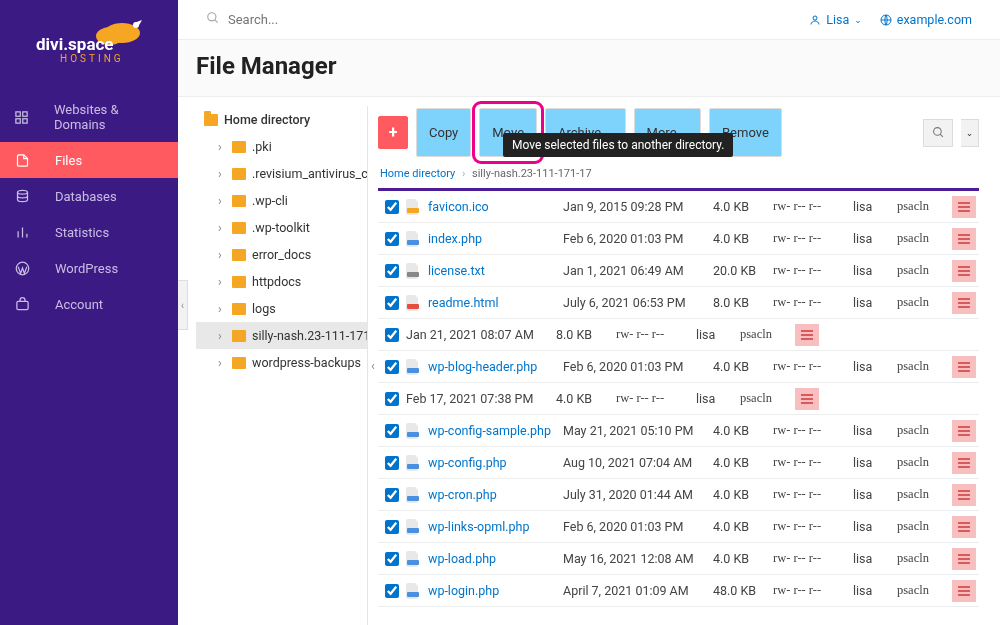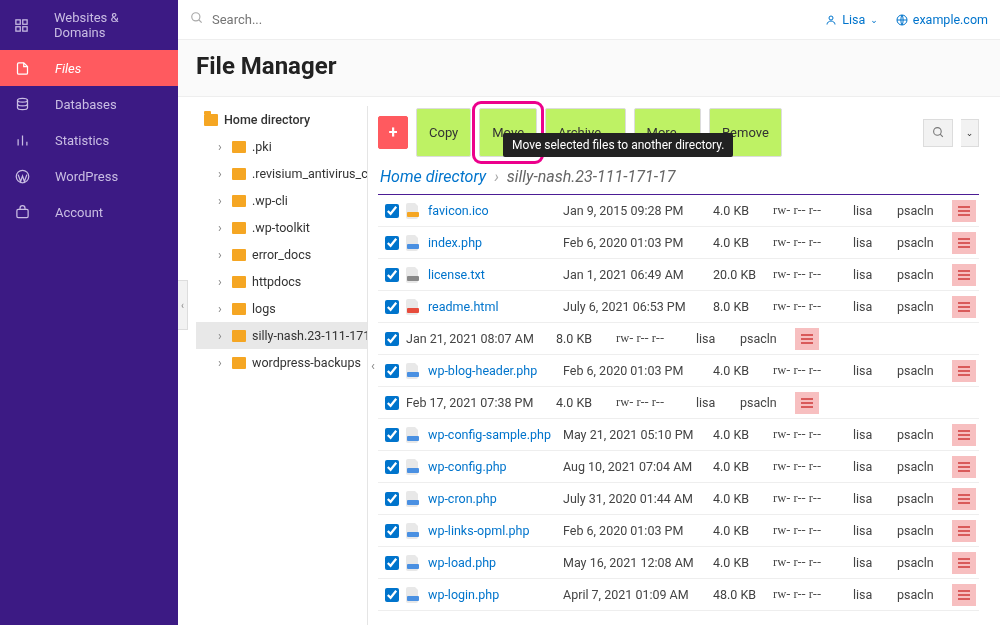--- a/index.html
+++ b/index.html
@@ -1,77 +1,89 @@
 <!DOCTYPE html>
 <html><head>
 <meta charset="utf-8">
 <style>
 *{margin:0;padding:0;box-sizing:border-box;font-family:-apple-system,BlinkMacSystemFont,"Segoe UI",Roboto,Arial,sans-serif;}
 body{width:1000px;height:625px;overflow:hidden;background:#fff;font-size:13px;color:#333;}
 .sidebar{position:absolute;left:0;top:0;width:178px;height:625px;background:#3c1a84;color:#c9bde3;}
 .logo{padding:20px 16px 24px;text-align:center;}
 .logo svg{width:130px;height:45px;}
 .nav-item{display:flex;align-items:center;gap:25px;padding:10px 14px;cursor:pointer;font-size:13px;color:#c9bde3;}
-.nav-item.active{background:#ff5a5f;color:#fff;font-style:italic;}
+.nav-item.active{background:#ff5a5f;color:#fff;}
 .nav-item .icon{width:16px;height:16px;display:inline-flex;align-items:center;justify-content:center;}
-.topbar{position:absolute;left:178px;top:0;right:0;height:40px;display:flex;justify-content:space-between;padding:0 12px;border-bottom:1px solid #eee;background:#fff;}
+.topbar{position:absolute;left:178px;top:0;right:0;height:40px;display:flex;justify-content:space-between;padding:0 28px;border-bottom:1px solid #eee;background:#fff;}
 .search-wrap{display:flex;align-items:center;gap:8px;color:#aaa;}
 .search-input{border:none;outline:none;font-size:13px;width:200px;}
 .topbar-right{display:flex;align-items:center;gap:18px;font-size:12.5px;}
 .user-link{color:#0074cc;display:flex;align-items:center;gap:5px;}
 .domain-link{color:#0074cc;display:flex;align-items:center;gap:5px;}
 .page-header{position:absolute;left:178px;top:40px;right:0;height:56px;padding:12px 18px 12px 18px;background:#fafafa;}
 .page-title{font-size:24px;font-weight:700;color:#222;}
 .left-panel{position:absolute;left:196px;top:106px;width:172px;bottom:0;border-right:1px solid #e5e5e5;background:#fff;}
 .tree-item{display:flex;align-items:center;gap:6px;padding:6px 8px;font-size:12.5px;cursor:pointer;white-space:nowrap;overflow:hidden;}
 .tree-item.root{font-weight:500;}
 .tree-item.child{padding-left:22px;}
 .tree-item.selected{background:#e8e8e8;}
 .folder-icon{width:14px;height:12px;background:#f5a623;border-radius:1px;position:relative;flex-shrink:0;}
 .folder-icon.open::before{content:"";position:absolute;top:-3px;left:0;width:7px;height:3px;background:#f5a623;border-radius:1px 1px 0 0;}
 .chevron{width:8px;display:inline-block;color:#888;flex-shrink:0;}
 .panel-collapse{position:absolute;left:368px;top:106px;width:10px;bottom:0;display:flex;align-items:center;justify-content:center;color:#888;cursor:pointer;}
 .side-collapse{position:absolute;left:178px;top:280px;width:10px;height:50px;background:#f2f2f2;border:1px solid #ddd;border-left:none;display:flex;align-items:center;justify-content:center;color:#888;cursor:pointer;font-size:10px;}
 .main{position:absolute;left:378px;top:106px;right:21px;bottom:0;}
 .toolbar{display:flex;align-items:center;gap:8px;padding:2px 0 6px;}
-.btn{background:#bef264;border:1px solid #dcdcdc;padding:16px 12px;font-size:13px;cursor:pointer;color:#333;border-radius:2px;}
+.btn{background:#7dd3fc;border:1px solid #dcdcdc;padding:16px 12px;font-size:13px;cursor:pointer;color:#333;border-radius:2px;}
 .btn.add{background:#ff5a5f;border-color:#ff5a5f;color:#fff;width:30px;padding:6px 0;font-size:16px;font-weight:bold;}
 .btn.move{position:relative;outline:3px solid #ec008c;outline-offset:4px;}
 .btn-drop{display:flex;align-items:center;gap:4px;}
 .toolbar-sep{flex:1;}
 .search-btn{background:#f2f2f2;border:1px solid #dcdcdc;width:30px;height:28px;display:inline-flex;align-items:center;justify-content:center;cursor:pointer;}
 .search-dd{background:#f2f2f2;border:1px solid #dcdcdc;border-left:none;width:18px;height:28px;display:inline-flex;align-items:center;justify-content:center;cursor:pointer;font-size:9px;}
 .tooltip{position:absolute;top:27px;left:125px;background:#222;color:#fff;font-size:12px;padding:5px 9px;border-radius:2px;white-space:nowrap;z-index:10;}
-.breadcrumb{font-size:16px;color:#666;padding:4px 2px 8px;font-style:italic;}
+.breadcrumb{font-size:11px;color:#666;padding:4px 2px 8px;}
 .breadcrumb a{color:#0074cc;text-decoration:none;}
 .breadcrumb .sep{margin:0 4px;color:#aaa;}
-.file-list{border-top:1px solid #4c1d95;}
+.file-list{border-top:3px solid #4c1d95;}
 .row{display:flex;align-items:center;border-bottom:1px solid #eee;height:32px;font-size:12.5px;}
 .col-check{width:28px;display:flex;justify-content:center;}
 .col-check input{accent-color:#0074cc;width:14px;height:14px;}
 .col-name{flex:1;display:flex;align-items:center;gap:8px;min-width:0;}
 .col-date{width:150px;color:#444;}
 .col-size{width:60px;color:#404040;}
 .col-perm{width:80px;color:#444;font-family:Liberation Serif, serif;}
 .col-owner{width:44px;color:#444;}
-.col-group{width:52px;color:#444;}
+.col-group{width:52px;color:#444;font-family:Liberation Serif, serif;}
 .col-menu{width:30px;display:flex;justify-content:center;}
 .file-icon{width:14px;height:16px;flex-shrink:0;display:inline-flex;align-items:center;}
 .row-menu-btn{width:24px;height:22px;background:#f7bfc0;display:flex;align-items:center;justify-content:center;cursor:pointer;}
 .row-menu-btn span{width:12px;height:2px;background:#d95a5a;position:relative;}
 .row-menu-btn span::before,.row-menu-btn span::after{content:"";position:absolute;left:0;width:12px;height:2px;background:#d95a5a;}
 .row-menu-btn span::before{top:-4px;}
 .row-menu-btn span::after{top:4px;}
 .fname{color:#0074cc;cursor:pointer;}
 .divider{position:absolute;left:178px;top:96px;right:0;height:1px;background:#eee;}
 </style>
 </head>
 <body>
 
 <div class="sidebar">
+  <div class="logo">
+    <svg viewBox="0 0 130 45">
+      <g fill="#f5a623">
+          <ellipse cx="98" cy="13" rx="18" ry="10"></ellipse>
+          <ellipse cx="86" cy="16" rx="14" ry="9"></ellipse>
+          <circle cx="112" cy="5" r="3" fill="#fff"></circle>
+          <path d="M110 3 L118 0 L114 7 Z" fill="#fff"></path>
+        </g>
+      <text x="12" y="30" font-size="17" font-weight="700" fill="#fff" font-family="Arial">divi.space</text>
+      <text x="36" y="42" font-size="10" letter-spacing="3" fill="#f5a623" font-family="Arial">HOSTING</text>
+    </svg>
+  </div>
   <div id="nav">
       <div class="nav-item">
         <span class="icon">
           <svg width="15" height="15" viewBox="0 0 24 24" fill="none" stroke="currentColor" stroke-width="2">
             <rect x="3" y="3" width="7" height="7"></rect>
             <rect x="14" y="3" width="7" height="7"></rect>
             <rect x="3" y="14" width="7" height="7"></rect>
             <rect x="14" y="14" width="7" height="7"></rect>
           </svg>
         </span>

